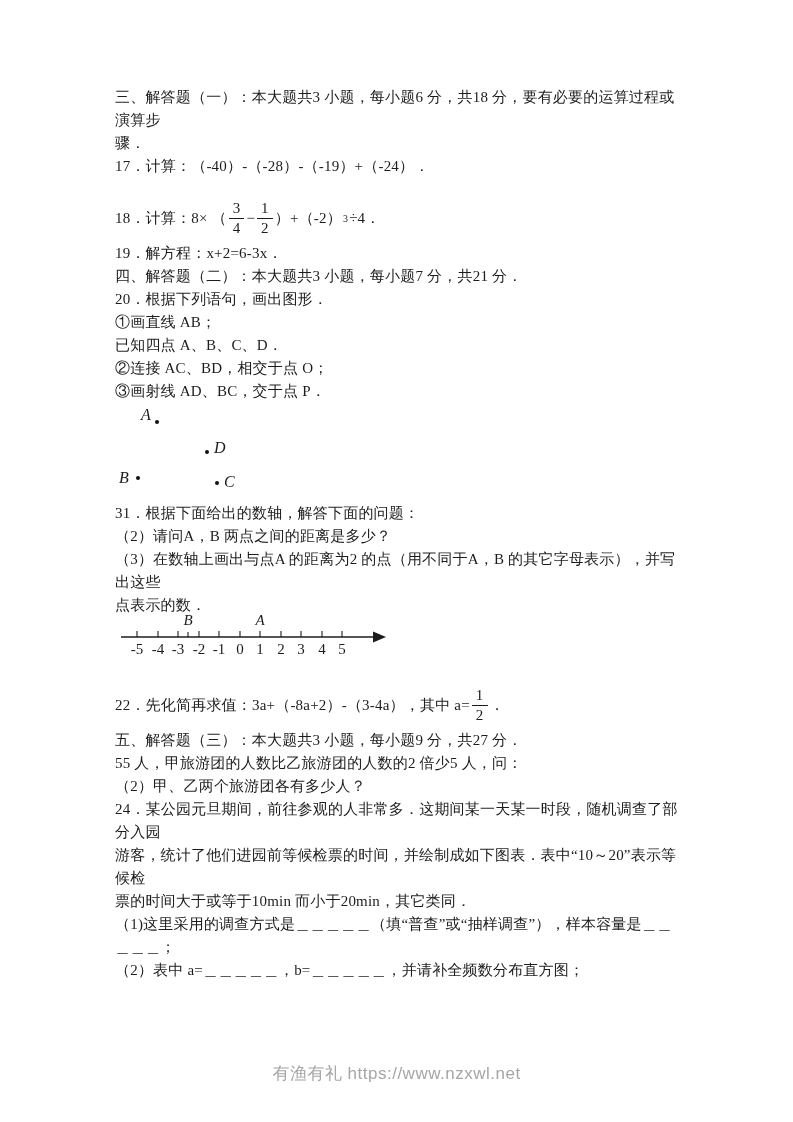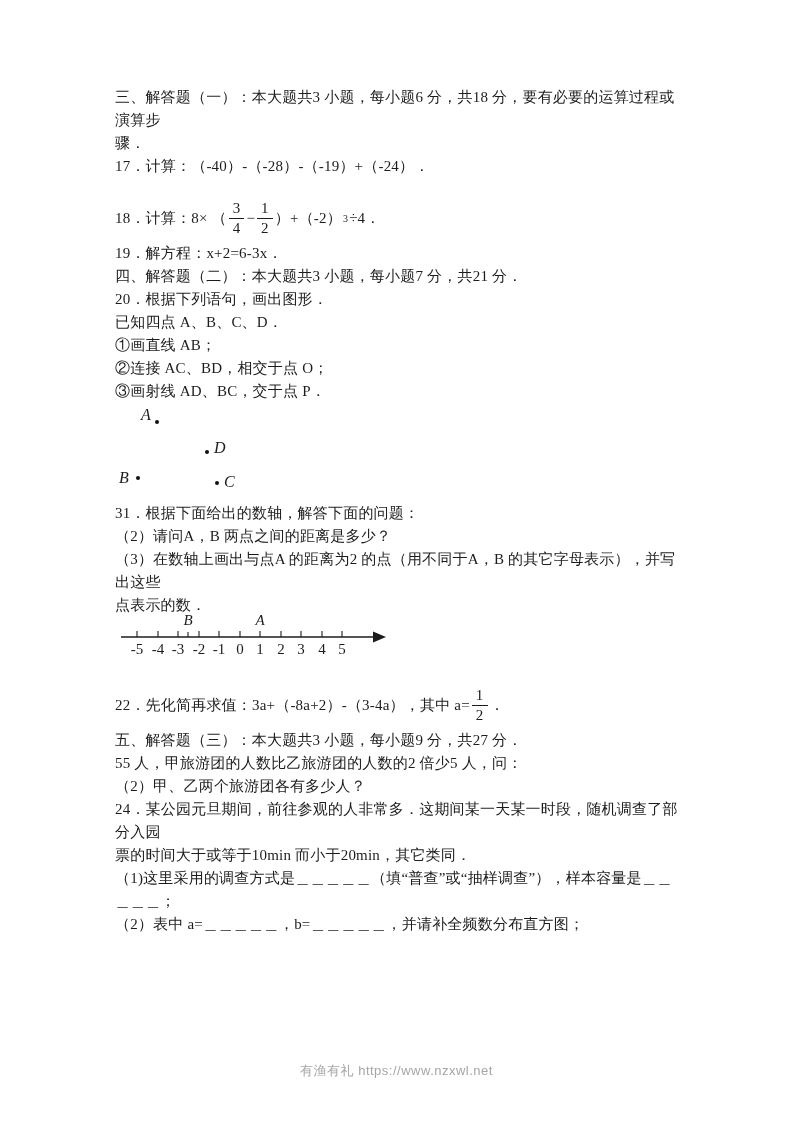--- a/index.html
+++ b/index.html
@@ -50,21 +50,21 @@
   .numberline text{
     font-family:"Liberation Serif","DejaVu Serif",serif;
     font-size:15px;fill:#1c1c1c;text-anchor:middle;
   }
   .numberline .nl-point{font-style:italic;font-size:15px;}
 
   .footer{
     position:absolute;left:0;top:1062px;width:793px;
     text-align:center;
     font-family:"Liberation Sans","DejaVu Sans",sans-serif;
-    font-size:13px;color:#a6a6a6;letter-spacing:0.5px;
+    font-size:17px;color:#a6a6a6;letter-spacing:0.5px;
   }
 </style>
 </head>
 <body>
 
 <div class="page">
   <div class="content">
 
     <p>三、解答题（一）：本大题共3 小题，每小题6 分，共18 分，要有必要的运算过程或演算步</p>
     <p>骤．</p>
@@ -85,22 +85,22 @@
       <span>）+（-2）</span>
       <span class="supexp">3</span>
       <span>÷4．</span>
     </div>
 
     <p class="mt24">19．解方程：x+2=6-3x．</p>
 
     <p class="mt30">四、解答题（二）：本大题共3 小题，每小题7 分，共21 分．</p>
 
     <p>20．根据下列语句，画出图形．</p>
+    <p>①画直线 AB；</p>
     <p>已知四点 A、B、C、D．</p>
-    <p>①画直线 AB；</p>
     <p>②连接 AC、BD，相交于点 O；</p>
     <p>③画射线 AD、BC，交于点 P．</p>
 
     <div class="points-fig">
       <span class="pt-label" style="left:26px;top:1px">A</span>
       <span class="dot" style="left:40px;top:14px"></span>
 
       <span class="pt-label" style="left:99px;top:34px">D</span>
       <span class="dot" style="left:90px;top:44px"></span>
 
@@ -157,20 +157,21 @@
       </span>
       <span>．</span>
     </div>
 
     <p class="mt30">五、解答题（三）：本大题共3 小题，每小题9 分，共27 分．</p>
 
     <p>55 人，甲旅游团的人数比乙旅游团的人数的2 倍少5 人，问：</p>
     <p>（2）甲、乙两个旅游团各有多少人？</p>
 
     <p class="mt8">24．某公园元旦期间，前往参观的人非常多．这期间某一天某一时段，随机调查了部分入园</p>
+    <p>游客，统计了他们进园前等候检票的时间，并绘制成如下图表．表中“10～20”表示等候检</p>
     <p>票的时间大于或等于10min 而小于20min，其它类同．</p>
     <p>（1)这里采用的调查方式是＿＿＿＿＿（填“普查”或“抽样调查”），样本容量是＿＿＿＿＿；</p>
     <p>（2）表中 a=＿＿＿＿＿，b=＿＿＿＿＿，并请补全频数分布直方图；</p>
 
   </div>
 
   <div class="footer">有渔有礼 https://www.nzxwl.net</div>
 </div>
 
 </body></html>

